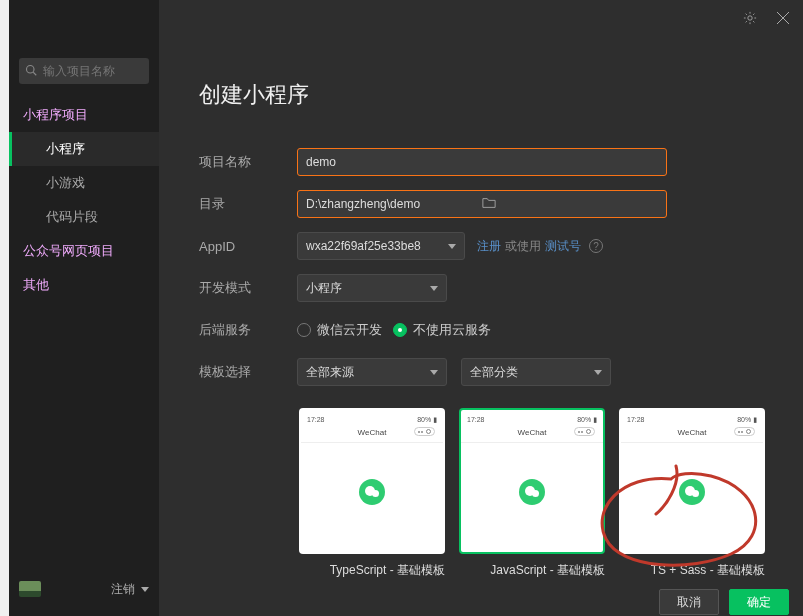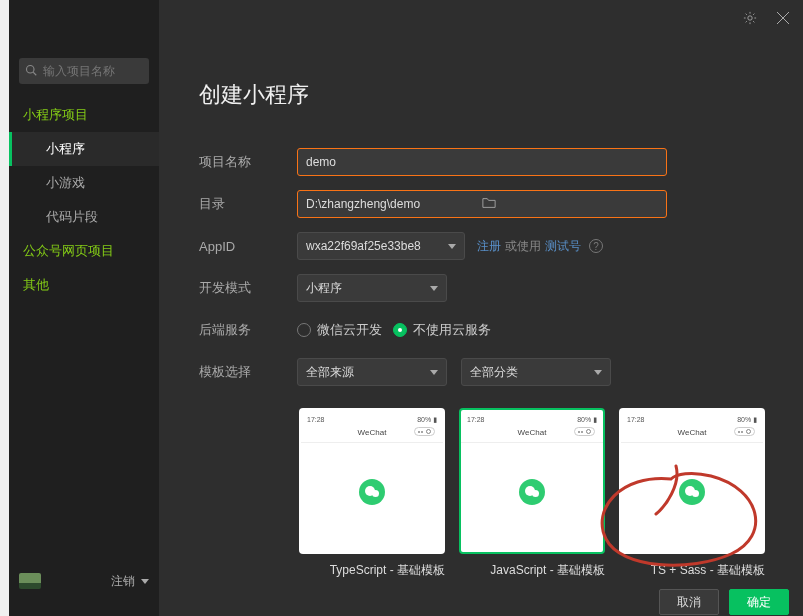--- a/index.html
+++ b/index.html
@@ -43,38 +43,38 @@
   }
   .search-box svg { width: 12px; height: 12px; margin-right: 6px; flex-shrink: 0; }
   .search-box input {
     flex: 1;
     background: transparent; border: none; outline: none;
     color: #ccc; font-size: 12px;
     width: 80px;
   }
   .nav-header {
     padding: 8px 14px;
-    color: #84cc16;
+    color: #f0abfc;
     font-size: 13px;
   }
   .nav-item {
     padding: 8px 14px 8px 34px;
     color: #aaa;
     font-size: 13px;
     cursor: pointer;
     border-left: 3px solid transparent;
   }
   .nav-item.active {
     color: #fff;
     border-left: 3px solid #07c160;
     background: #2a2a2a;
   }
   .bottom-bar {
     position: absolute;
-    bottom: 16px; left: 0; right: 0;
+    bottom: 8px; left: 0; right: 0;
     height: 38px;
     display: flex;
     align-items: center;
     justify-content: space-between;
     padding: 0 10px;
     color: #aaa;
     font-size: 12px;
   }
   .thumb {
     width: 22px; height: 16px;

